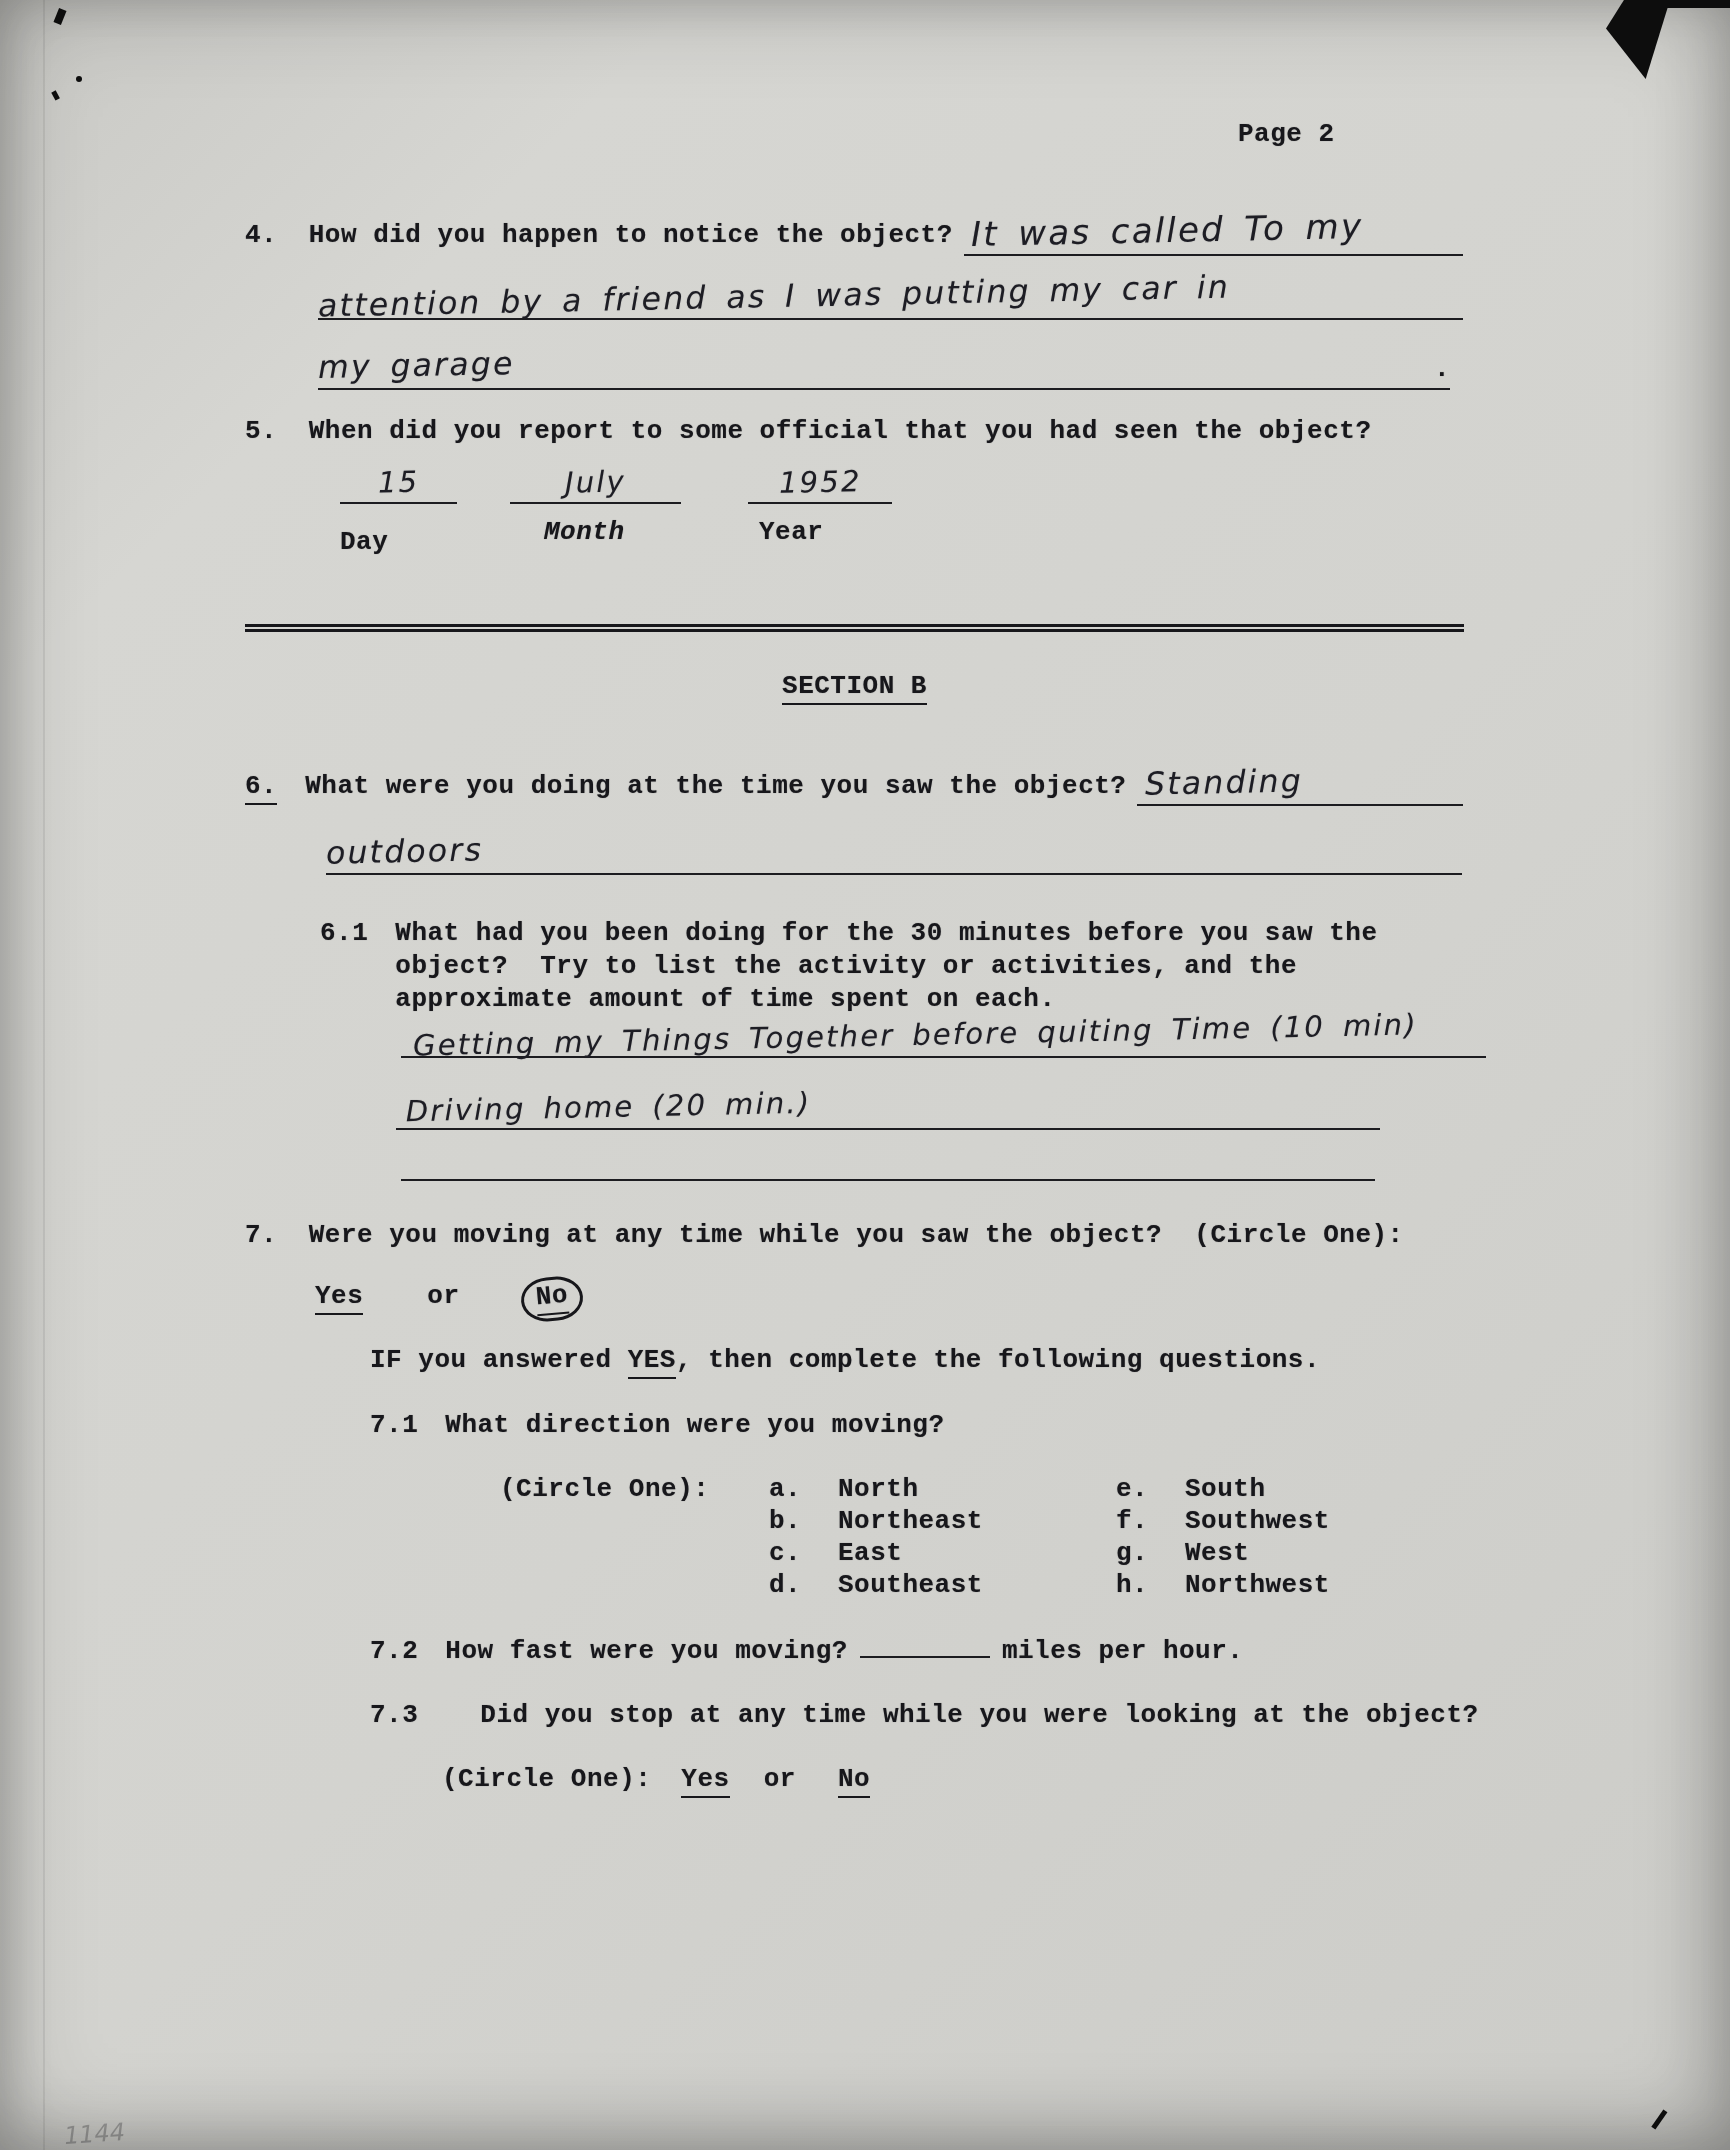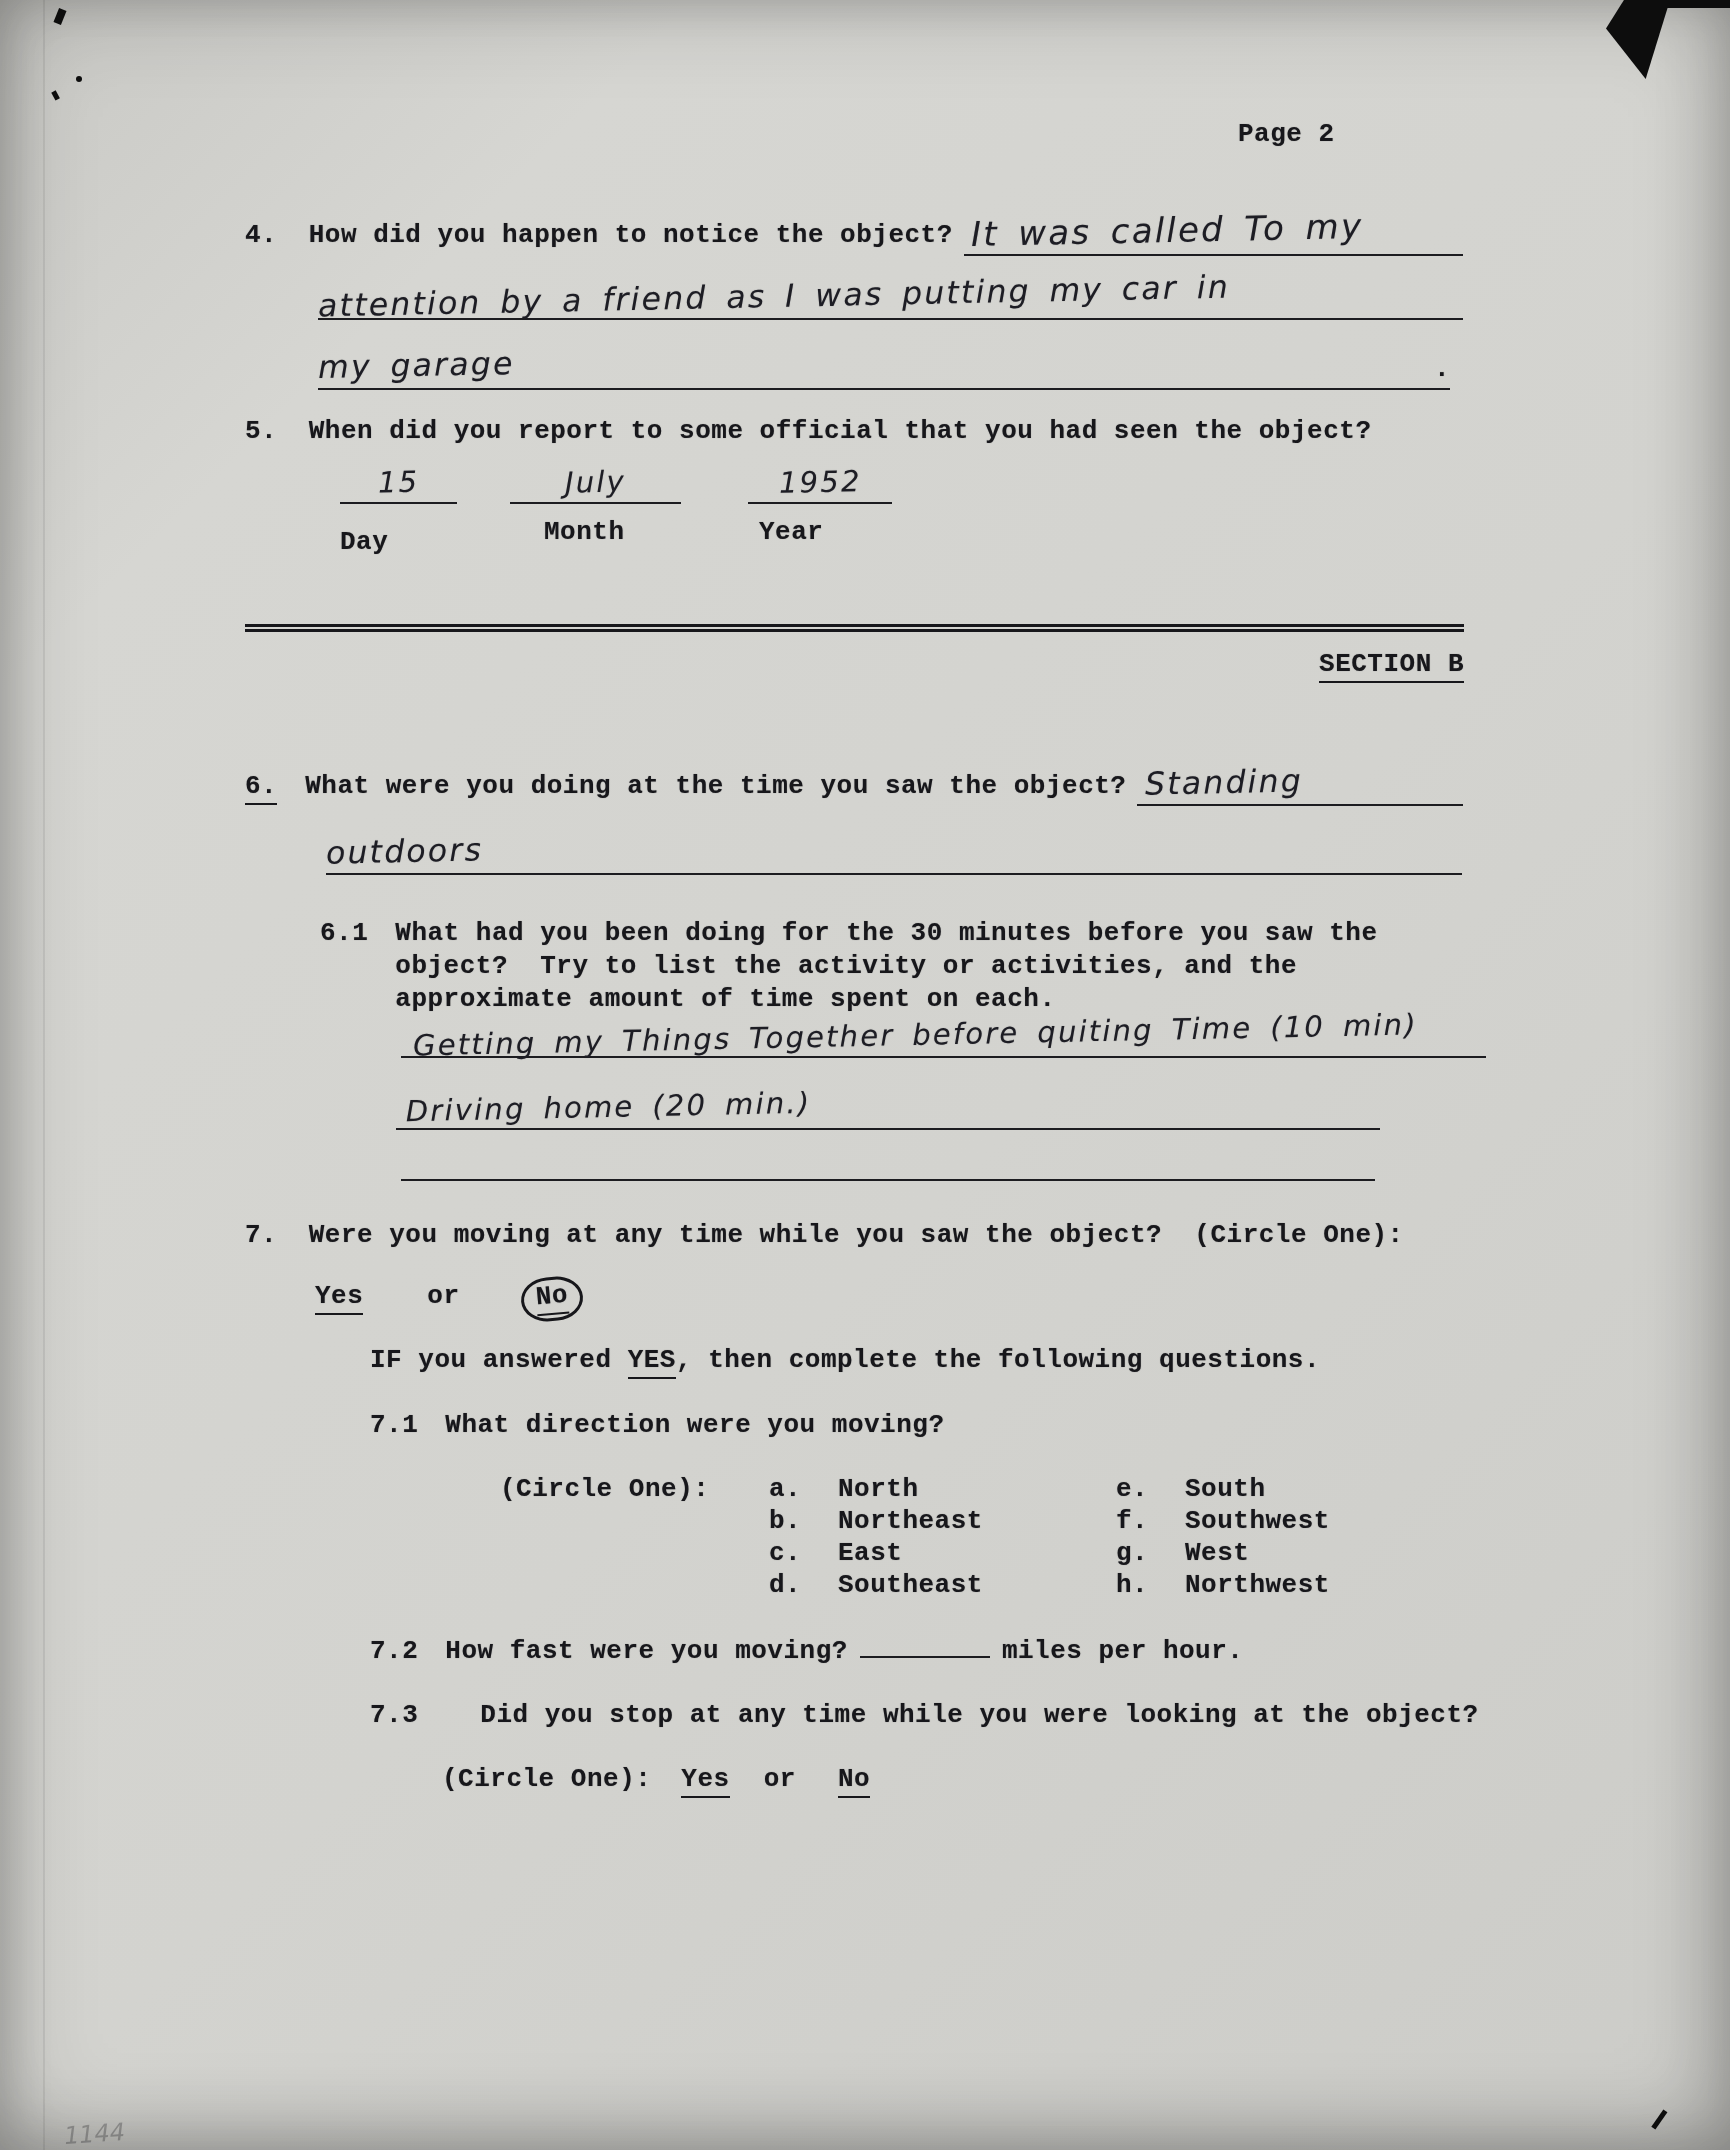--- a/index.html
+++ b/index.html
@@ -34,21 +34,21 @@
   .uline-row { border-bottom:2.7px solid #1c1c20; padding-bottom:4.3px; }
   .u { border-bottom:2.7px solid currentColor; padding-bottom:2.2px; }
 
   .date-cell { position:absolute; text-align:center; border-bottom:2.7px solid #1c1c20; padding-bottom:3.3px; }
 
   .separator {
     position:absolute; left:245px; top:624px; width:1219px; height:0;
     border-top:8.1px double #17171b;
   }
 
-  .section-title-wrap { position:absolute; left:245px; top:649px; width:1219px; text-align:right; }
+  .section-title-wrap { position:absolute; left:245px; top:671px; width:1219px; text-align:center; }
 
   .para-line { line-height:33px; display:block; }
 
   .blank-line { position:absolute; height:0; border-top:2.7px solid #1c1c20; }
 
   .circle-no {
     display:inline-block; border:3.3px solid #17171b; border-radius:50% / 58%;
     padding:1.1px 12px 6.5px; transform:rotate(-5deg);
   }
 
@@ -111,21 +111,21 @@
     </div>
     <div class="date-cell" style="left:510px; top:465px; width:171px;">
       <span class="hand hand-sm">July</span>
     </div>
     <div class="date-cell" style="left:748px; top:465px; width:144px;">
       <span class="hand hand-sm">1952</span>
     </div>
   </div>
   <div>
     <span class="typed" style="position:absolute; left:340px; top:517px;margin-top:10px;">Day</span>
-    <span class="typed" style="position:absolute; left:544px; top:517px;">Month</span>
+    <span class="typed" style="position:absolute; left:544px; top:517px;font-style:italic;">Month</span>
     <span class="typed" style="position:absolute; left:759px; top:517px;">Year</span>
   </div>
 
   <div class="separator"></div>
   <div class="section-title-wrap">
     <span class="typed u">SECTION B</span>
   </div>
 
   <div class="row" style="left:245px; top:764px; width:1218px;">
     <span class="typed u" style="margin-right:28px;">6.</span>

